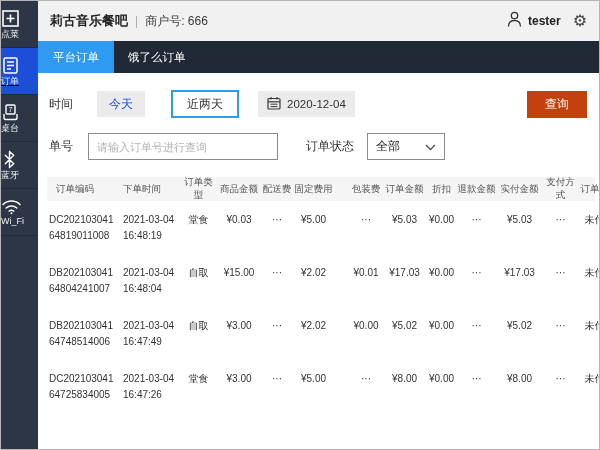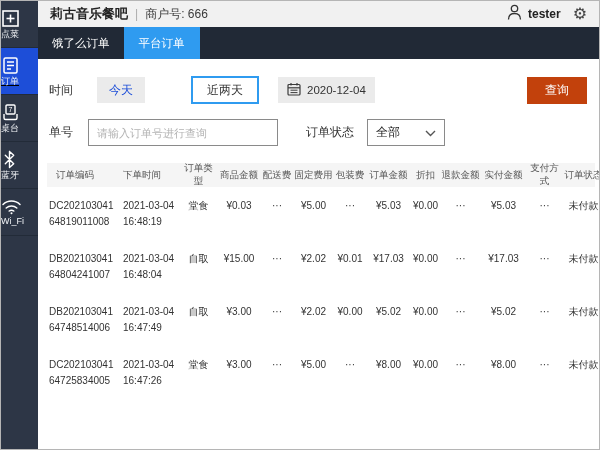--- a/index.html
+++ b/index.html
@@ -10,42 +10,42 @@
   
   .sidebar { width:37px; background:#2d3646; display:flex; flex-direction:column; flex-shrink:0; }
   .side-item { height:47px; display:flex; flex-direction:column; justify-content:center; gap:2px; border-bottom:1px solid #222b38; cursor:pointer; }
   .side-item.active { background:#1d4ed8;text-decoration:underline; }
   .side-item .lbl { font-size:9px; color:#f2f4f7; line-height:1; }
   .side-item svg { display:block; }
 
   
   .main { flex:1; display:flex; flex-direction:column; min-width:0; }
 
-  .topbar { height:26px; background:#f1f1f1; display:flex; align-items:center; padding:0 12px 0 12px; flex-shrink:0; }
+  .topbar { height:40px; background:#f1f1f1; display:flex; align-items:center; padding:0 12px 0 12px; flex-shrink:0; }
   .topbar .title { font-size:13px; font-weight:bold; color:#222; }
   .topbar .divider { color:#adadad; margin:0 7px; font-size:12px; }
   .topbar .merchant { font-size:12px; color:#3a3a3a; }
   .topbar .spacer { flex:1; }
   .topbar .user { display:flex; align-items:center; gap:5px; cursor:pointer; }
   .topbar .username { font-size:12px; font-weight:bold; color:#222; }
   .gear { font-size:16px; color:#444; margin-left:12px; cursor:pointer; line-height:1; }
 
   .tabbar { height:32px; background:#212936; display:flex; flex-shrink:0; }
   .tab { height:32px; padding:0 14px; min-width:76px; display:flex; align-items:center; justify-content:center; color:#fff; font-size:11.5px; cursor:pointer; }
   .tab.active { background:#2f9bf0; }
 
   
   .content { flex:1; background:#fff; padding:17px 4px 0 9px; overflow:hidden; }
 
   .frow { display:flex; align-items:center; }
   .frow1 { margin-bottom:15px; height:28px; }
   .flabel { font-size:12px; color:#333; }
   .lab-time { margin-right:24px; margin-left:2px; }
   .btn-today { width:48px; height:26px; background:#ebebeb; border:none; font-size:12px; color:#1d4ed8; margin-right:26px; cursor:pointer; font-family:Liberation Serif, serif; }
-  .btn-2days { width:68px; height:28px; background:#fff; border:2px solid #2f9bf0; font-size:12px; color:#333; margin-right:19px; cursor:pointer; font-family:inherit;margin-left:20px; }
+  .btn-2days { width:68px; height:28px; background:#fff; border:2px solid #2f9bf0; font-size:12px; color:#333; margin-right:19px; cursor:pointer; font-family:inherit; }
   .datebox { height:26px; background:#ebebeb; display:flex; align-items:center; gap:6px; padding:0 9px; font-size:11.5px; color:#333; cursor:pointer; }
   .datebox + .datebox { margin-left:10px; }
   .fspacer { flex:1; }
   .btn-query { width:60px; height:27px; background:#c2410c; color:#fff; border:none; font-size:12px; margin-right:8px; cursor:pointer; font-family:inherit; }
 
   .frow2 { margin-bottom:17px; height:27px; }
   .lab-orderno { margin-right:15px; margin-left:2px; }
   .orderno-input { width:190px; height:27px; border:1px solid #8a8a8a; padding:0 8px; font-size:11px; color:#333; font-family:inherit; outline:none; }
   .orderno-input::placeholder { color:#b3b3b3; }
   .lab-status { margin-left:28px; margin-right:13px; }
@@ -56,21 +56,21 @@
   .thead { display:flex; align-items:center; background:#f5f5f5; height:24px; font-size:9.5px; color:#555; }
   .trow { display:flex; align-items:flex-start; padding-top:11px; min-height:53px; font-size:10px; color:#333; line-height:1.55; cursor:pointer; background:#fff; }
   .cell { text-align:center; flex-shrink:0; overflow:hidden; }
   .c0 { width:76px; text-align:left; padding-left:2px; }
   .thead .c0 { padding-left:9px; }
   .c1 { width:57px; text-align:left; }
   .c2 { width:37px; }
   .c3 { width:44px; }
   .c4 { width:32px; }
   .c5 { width:41px; }
-  .c6 { width:32px; }
+  .c6 { width:32px;margin-left:16px; }
   .c7 { width:45px; }
   .c8 { width:29px; }
   .c9 { width:41px; }
   .c10 { width:45px; }
   .c11 { width:37px; }
   .c12 { width:41px; }
 </style>
 </head>
 <body>
 
@@ -142,22 +142,22 @@
             <circle cx="8.5" cy="5.5" r="3.2"></circle>
               <path d="M2.5 16.5 c0 -4 2.5 -6 6 -6 s6 2 6 6"></path>
           </svg>
         </span>
         <span class="username">tester</span>
       </span>
       <span class="gear">⚙</span>
     </div>
 
     <div class="tabbar">
+      <div class="tab active">平台订单</div>
       <div class="tab">饿了么订单</div>
-      <div class="tab active">平台订单</div>
     </div>
 
     <div class="content">
 
       <div class="frow frow1">
         <span class="flabel lab-time">时间</span>
         <button class="btn-today">今天</button>
         <button class="btn-2days">近两天</button>
         <div class="datebox">
           <span>

